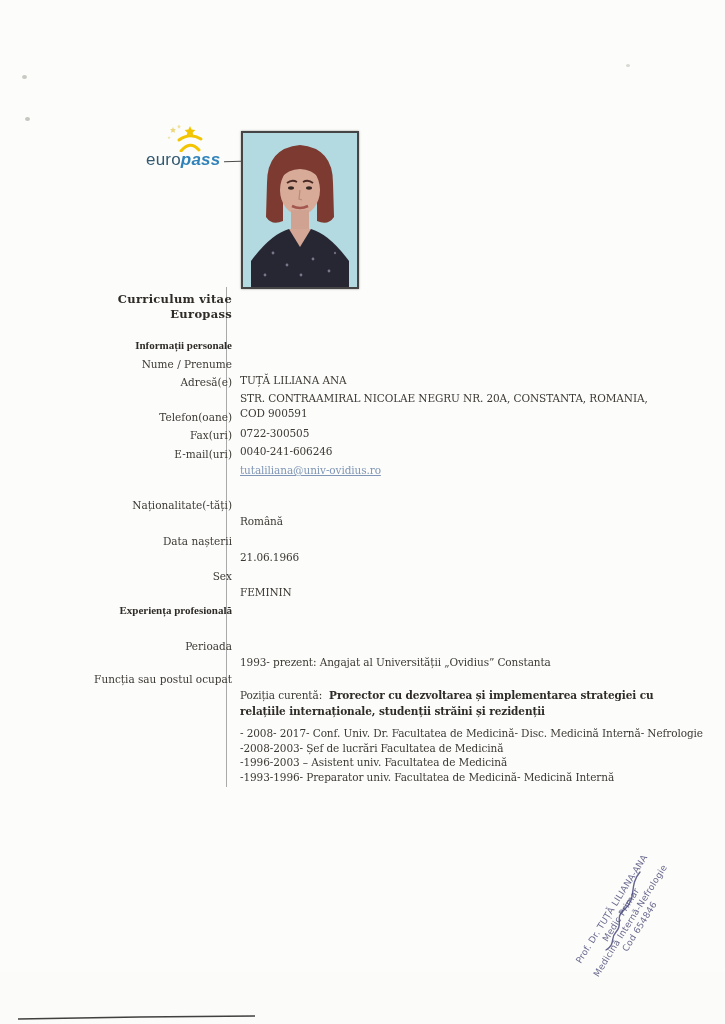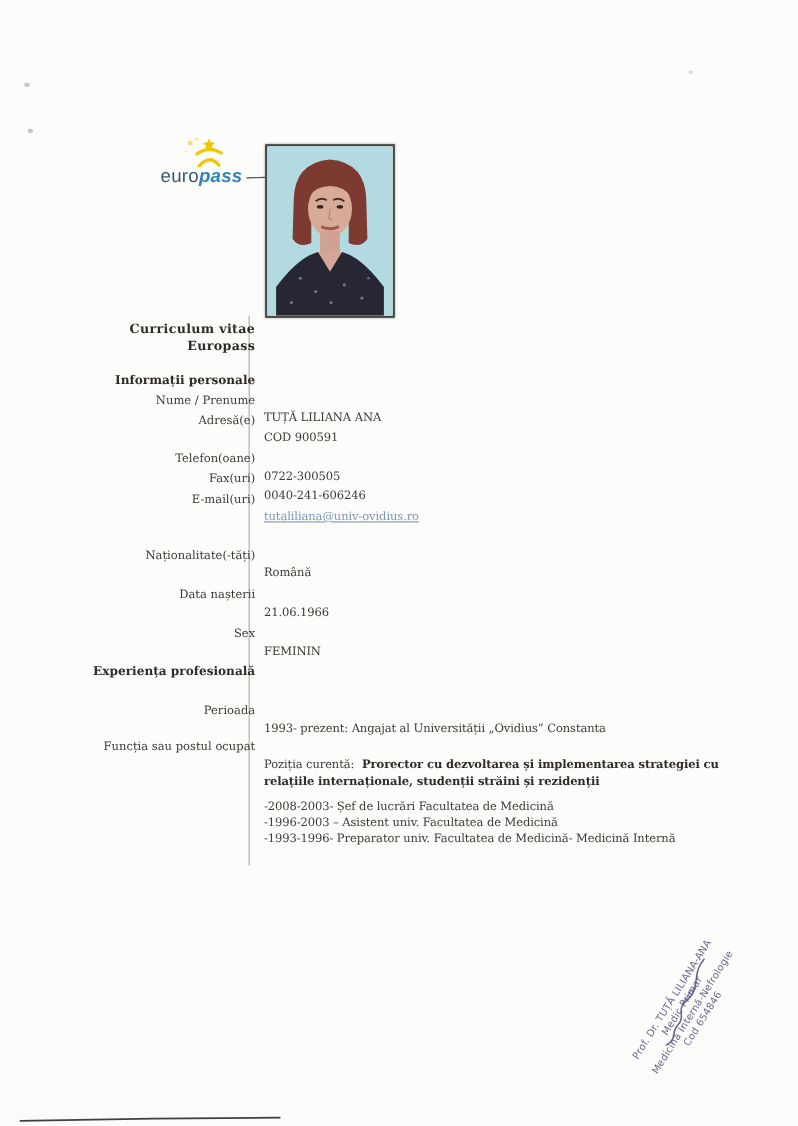--- a/index.html
+++ b/index.html
@@ -28,21 +28,21 @@
   
   .divider{position:absolute;left:226px;top:287px;width:1px;height:500px;background:#9b9b9b;opacity:.85;}
 
   
   .row{position:absolute;left:0;width:725px;height:0;}
   .lab{position:absolute;left:36px;top:0;width:196px;text-align:right;
        font-size:10.5px;line-height:15px;white-space:nowrap;}
   .val{position:absolute;left:240px;top:16px;width:460px;
        font-size:10.5px;line-height:15px;letter-spacing:-.1px;white-space:nowrap;}
   .b{font-weight:700;color:#2f2c28;}
-  .heading{font-weight:700;color:#2f2c28;font-size:11px;}
+  .heading{font-weight:700;color:#2f2c28;font-size:11px;font-family:Liberation Serif, serif;}
   .title .t{font-weight:700;color:#2f2c28;font-size:11.5px;line-height:14.5px;letter-spacing:.3px;}
   .email{color:#7f96b6;text-decoration:underline;cursor:pointer;}
   .email2{display:block;margin-top:4.5px;}
   .poslist div{line-height:14.5px;}
   .rolebold{color:#2f2c28;font-weight:700;}
   .roleprefix{margin-right:7px;}
 
   
   .stamp{position:absolute;left:550px;top:896px;width:152px;
     transform:rotate(-58deg);
@@ -122,20 +122,21 @@
   </div>
 
   <div class="row" style="top:357px">
     <div class="lab">Nume / Prenume</div>
     <div class="val">TUȚĂ LILIANA ANA</div>
   </div>
 
   <div class="row" style="top:375px">
     <div class="lab">Adresă(e)</div>
     <div class="val">
+      <div>STR. CONTRAAMIRAL NICOLAE NEGRU NR. 20A, CONSTANTA, ROMANIA,</div>
       <div>COD 900591</div>
     </div>
   </div>
 
   <div class="row" style="top:410px">
     <div class="lab">Telefon(oane)</div>
     <div class="val">0722-300505</div>
   </div>
 
   <div class="row" style="top:428px">
@@ -177,20 +178,21 @@
   <div class="row" style="top:672px">
     <div class="lab">Funcția sau postul ocupat</div>
     <div class="val">
       <div><span class="roleprefix">Poziția curentă:</span><span class="rolebold">Prorector cu dezvoltarea și implementarea strategiei cu</span></div>
       <div class="rolebold" style="line-height:16px">relațiile internaționale,  studenții străini și rezidenții</div>
     </div>
   </div>
 
   <div class="row" style="top:710px">
     <div class="val poslist">
+      <div>- 2008- 2017- Conf. Univ. Dr. Facultatea de Medicină- Disc. Medicină Internă- Nefrologie</div>
       <div>-2008-2003- Șef de lucrări Facultatea de Medicină</div>
       <div>-1996-2003 – Asistent univ. Facultatea de Medicină</div>
       <div>-1993-1996- Preparator univ. Facultatea de Medicină- Medicină Internă</div>
     </div>
   </div>
 
   <div class="stamp">
     <div class="l1">Prof. Dr. TUȚĂ LILIANA-ANA</div>
     <div>Medic Primar</div>
     <div>Medicină Internă-Nefrologie</div>

